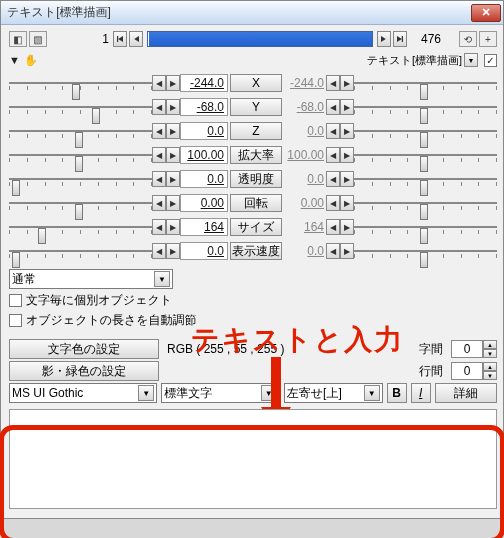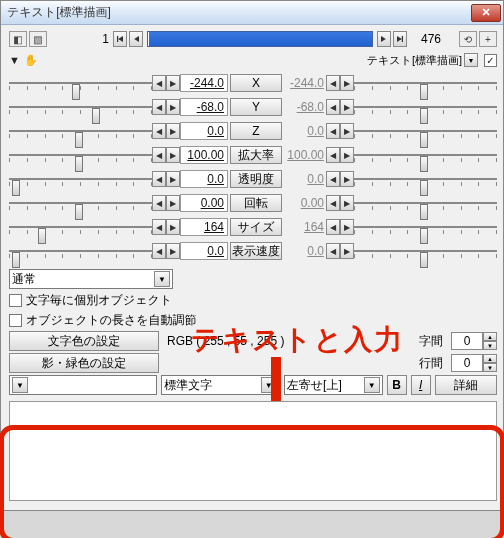--- a/index.html
+++ b/index.html
@@ -490,21 +490,21 @@
 
     <div class="chkrow">
         <div class="checkbox"></div>
         <span>文字毎に個別オブジェクト</span>
       </div>
     <div class="chkrow">
         <div class="checkbox"></div>
         <span>オブジェクトの長さを自動調節</span>
       </div>
 
-    <div class="row" style="gap:8px; margin-top:2px;">
+    <div class="row" style="gap:8px; margin-top:10px;">
       <div class="btn" style="width:150px;">文字色の設定</div>
       <span style="width:160px;">RGB ( 255 ,  55 , 255 )</span>
       <div style="flex:1;"></div>
       <span>字間</span>
       <div class="spinbox">
           <input value="0" style="">
           <div class="spinbtns">
             <div>▲</div>
             <div>▼</div>
           </div>
@@ -518,20 +518,21 @@
           <input value="0" style="">
           <div class="spinbtns">
             <div>▲</div>
             <div>▼</div>
           </div>
         </div>
     </div>
 
     <div class="row" style="gap:4px; margin-top:2px;">
       <div class="combo" style="width:150px;">
+          <span class="combo-txt">MS UI Gothic</span>
           <div class="combo-btn">▼</div>
         </div>
       <div class="combo" style="width:120px;">
           <span class="combo-txt">標準文字</span>
           <div class="combo-btn">▼</div>
         </div>
       <div class="combo" style="width:100px;">
           <span class="combo-txt">左寄せ[上]</span>
           <div class="combo-btn">▼</div>
         </div>

